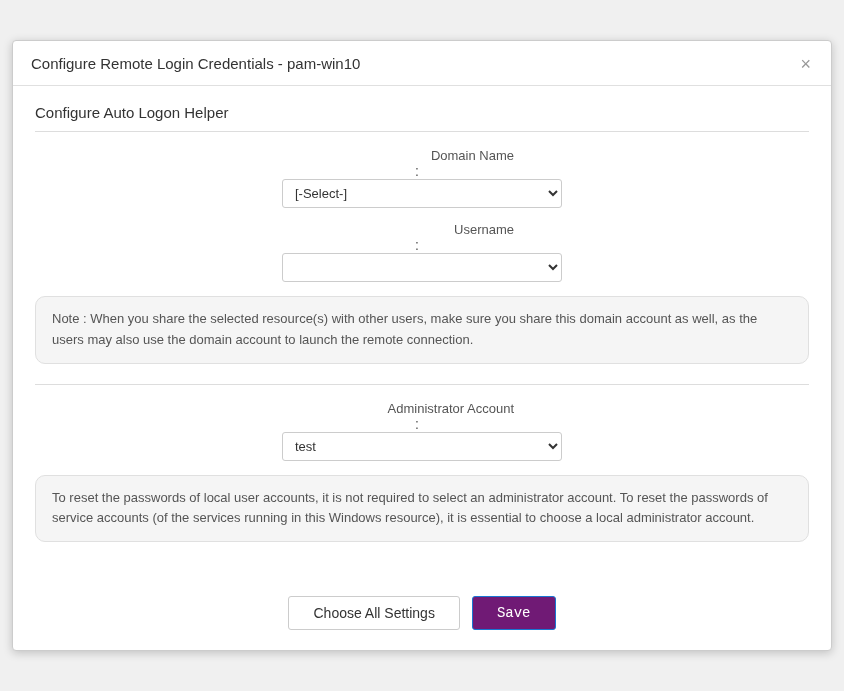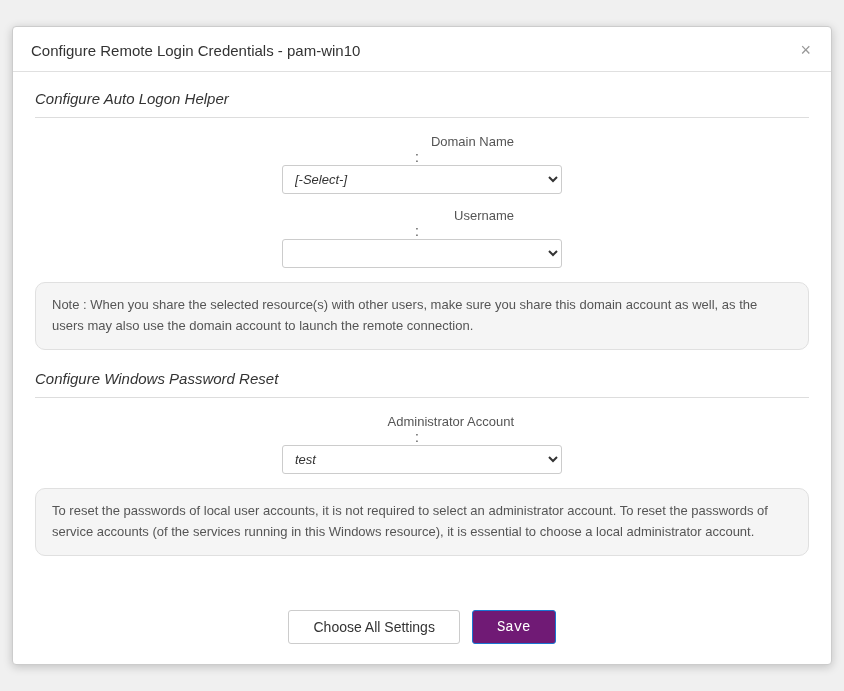--- a/index.html
+++ b/index.html
@@ -41,21 +41,20 @@
       line-height: 1;
       padding: 0 2px;
     }
     .dialog-body {
       padding: 18px 22px;
     }
     .section-title {
       font-size: 15px;
       color: #333;
       margin-bottom: 10px;
-      font-style: italic;
     }
     .section-divider {
       border: none;
       border-top: 1px solid #ddd;
       margin-bottom: 16px;
     }
     .description-text {
       font-size: 13px;
       color: #555;
       line-height: 1.6;
@@ -82,21 +81,20 @@
     .form-select {
       width: 280px;
       padding: 5px 8px;
       border: 1px solid #ccc;
       border-radius: 3px;
       font-size: 13px;
       background: #fff;
       color: #333;
       cursor: pointer;
       appearance: auto;
-      font-style: italic;
     }
     .note-box {
       background: #f5f5f5;
       border: 1px solid #e0e0e0;
       border-radius: 10px;
       padding: 12px 16px;
       margin-bottom: 20px;
       font-size: 13px;
       color: #555;
       line-height: 1.6;
@@ -151,21 +149,20 @@
     <div class="form-row">
       <span class="form-label">Username</span>
       <span class="form-colon">:</span>
       <select class="form-select">
         <option value=""></option>
       </select>
     </div>
 
     <div class="note-box">Note : When you share the selected resource(s) with other users, make sure you share this domain account as well, as the users may also use the domain account to launch the remote connection.</div>
 
-    <div class="section-title">Configure Windows Password Reset</div>
     <hr class="section-divider">
 
     <div class="form-row">
       <span class="form-label">Administrator Account</span>
       <span class="form-colon">:</span>
       <select class="form-select">
         <option>test</option>
       </select>
     </div>
 

